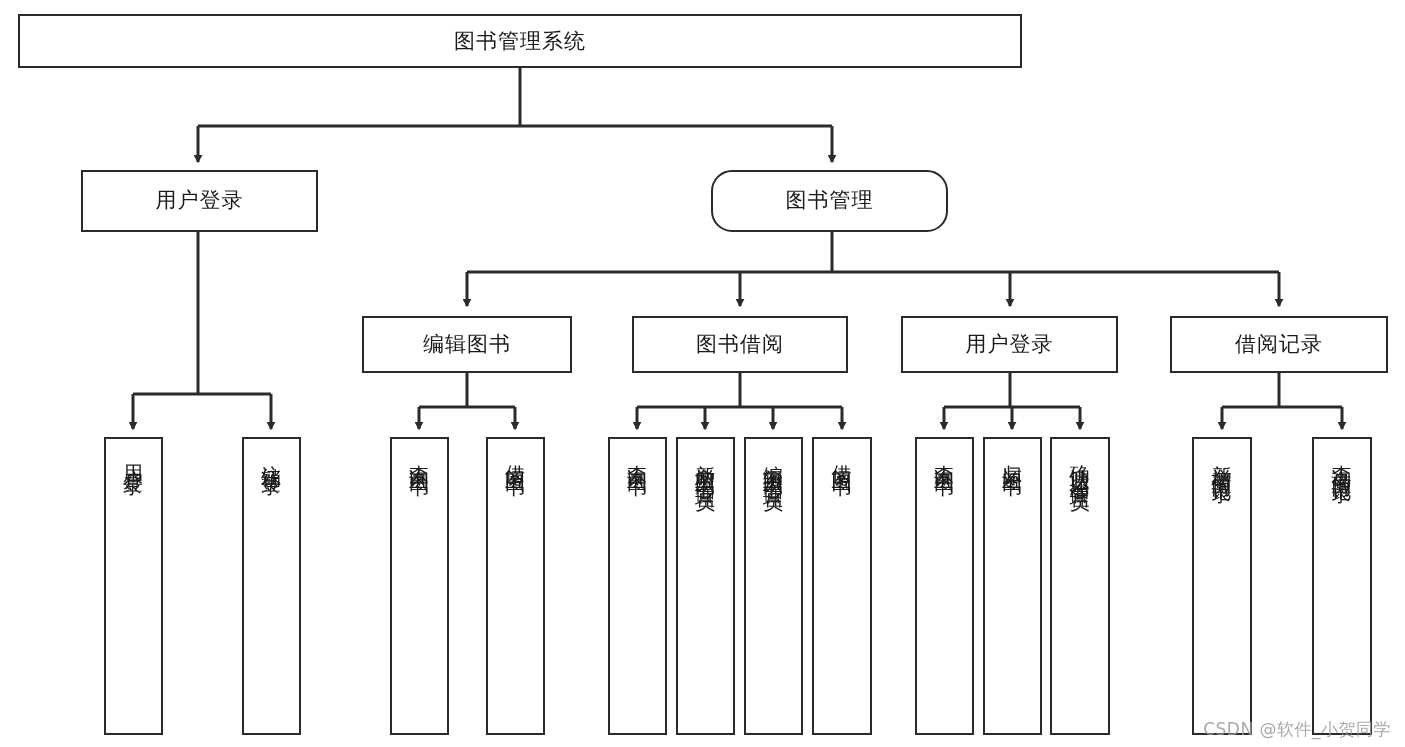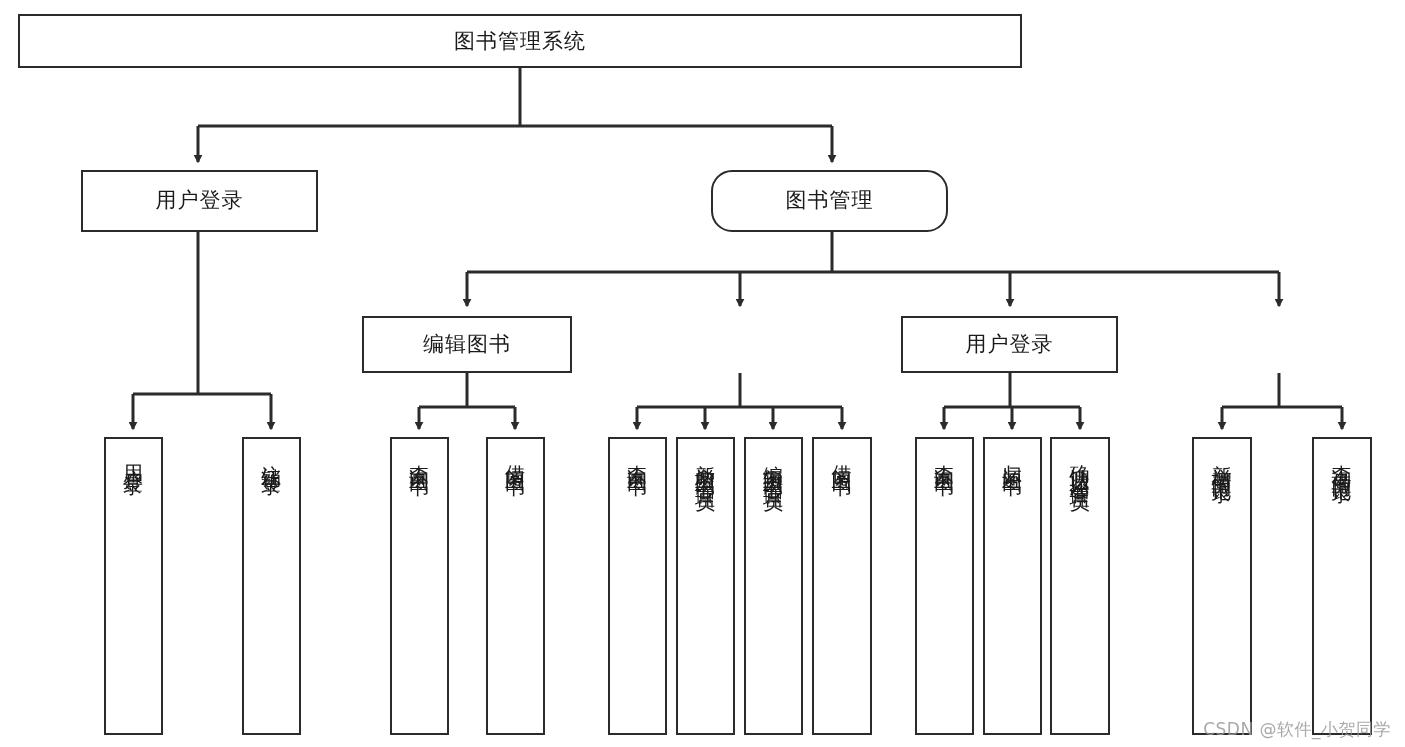--- a/index.html
+++ b/index.html
@@ -135,23 +135,29 @@
   <div class="node h-node" style="left:81px; top:170px; width:237px; height:62px;">
     <span>用户登录</span>
   </div>
   <div class="node h-node" style="left:711px; top:170px; width:237px; height:62px;border-radius:21px;">
     <span>图书管理</span>
   </div>
 
   <div class="node h-node" style="left:362px; top:316px; width:210px; height:57px;">
     <span>编辑图书</span>
   </div>
+  <div class="node h-node" style="left:632px; top:316px; width:216px; height:57px;">
+    <span>图书借阅</span>
+  </div>
   <div class="node h-node" style="left:901px; top:316px; width:217px; height:57px;">
     <span>用户登录</span>
   </div>
+  <div class="node h-node" style="left:1170px; top:316px; width:218px; height:57px;">
+    <span>借阅记录</span>
+  </div>
 
   <div class="node leaf-node leaf-pad-short" style="left:104px; top:437px; width:59px; height:298px;">
     <span class="vtext">用户登录</span>
   </div>
   <div class="node leaf-node leaf-pad-short" style="left:242px; top:437px; width:59px; height:298px;">
     <span class="vtext">注销登录</span>
   </div>
 
   <div class="node leaf-node leaf-pad-short" style="left:390px; top:437px; width:59px; height:298px;">
     <span class="vtext">查询图书</span>

